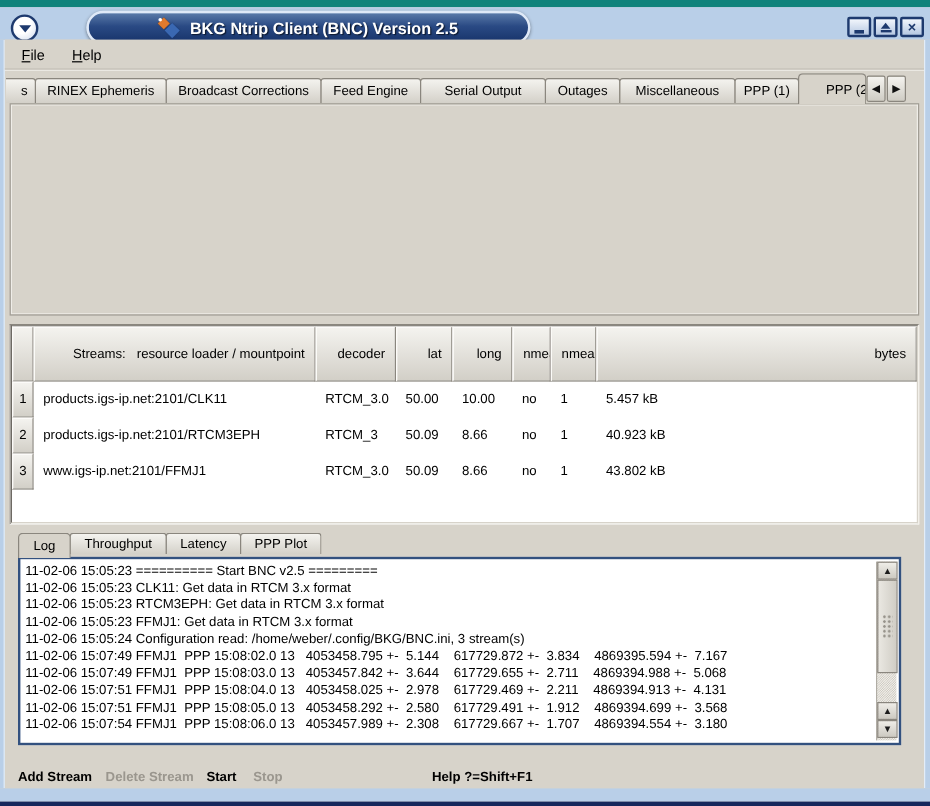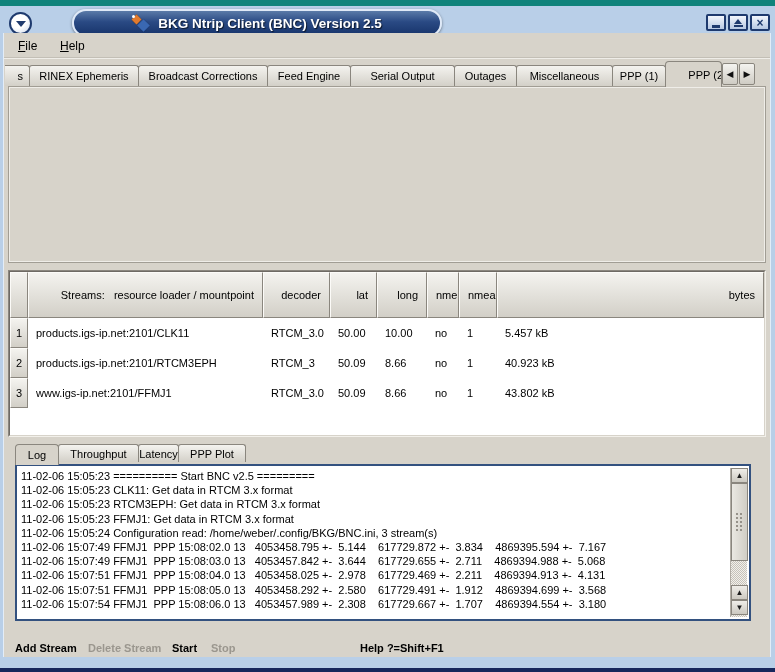--- a/index.html
+++ b/index.html
@@ -250,21 +250,21 @@
           <td>43.802 kB</td>
         </tr>
       </tbody>
         </table>
     </div>
   </div>
 
   <div class="logtabs">
     <div class="logtab selected" style="width:44px;">Log</div>
     <div class="logtab" style="width:81px;">Throughput</div>
-    <div class="logtab" style="width:41px;">Latency</div>
+    <div class="logtab" style="width:63px;">Latency</div>
     <div class="logtab" style="width:68px;">PPP Plot</div>
   </div>
 
   <div class="logbox">
     <div class="logtext">
       <div class="logline">11-02-06 15:05:23 ========== Start BNC v2.5 =========</div>
       <div class="logline">11-02-06 15:05:23 CLK11: Get data in RTCM 3.x format</div>
       <div class="logline">11-02-06 15:05:23 RTCM3EPH: Get data in RTCM 3.x format</div>
       <div class="logline">11-02-06 15:05:23 FFMJ1: Get data in RTCM 3.x format</div>
       <div class="logline">11-02-06 15:05:24 Configuration read: /home/weber/.config/BKG/BNC.ini, 3 stream(s)</div>

